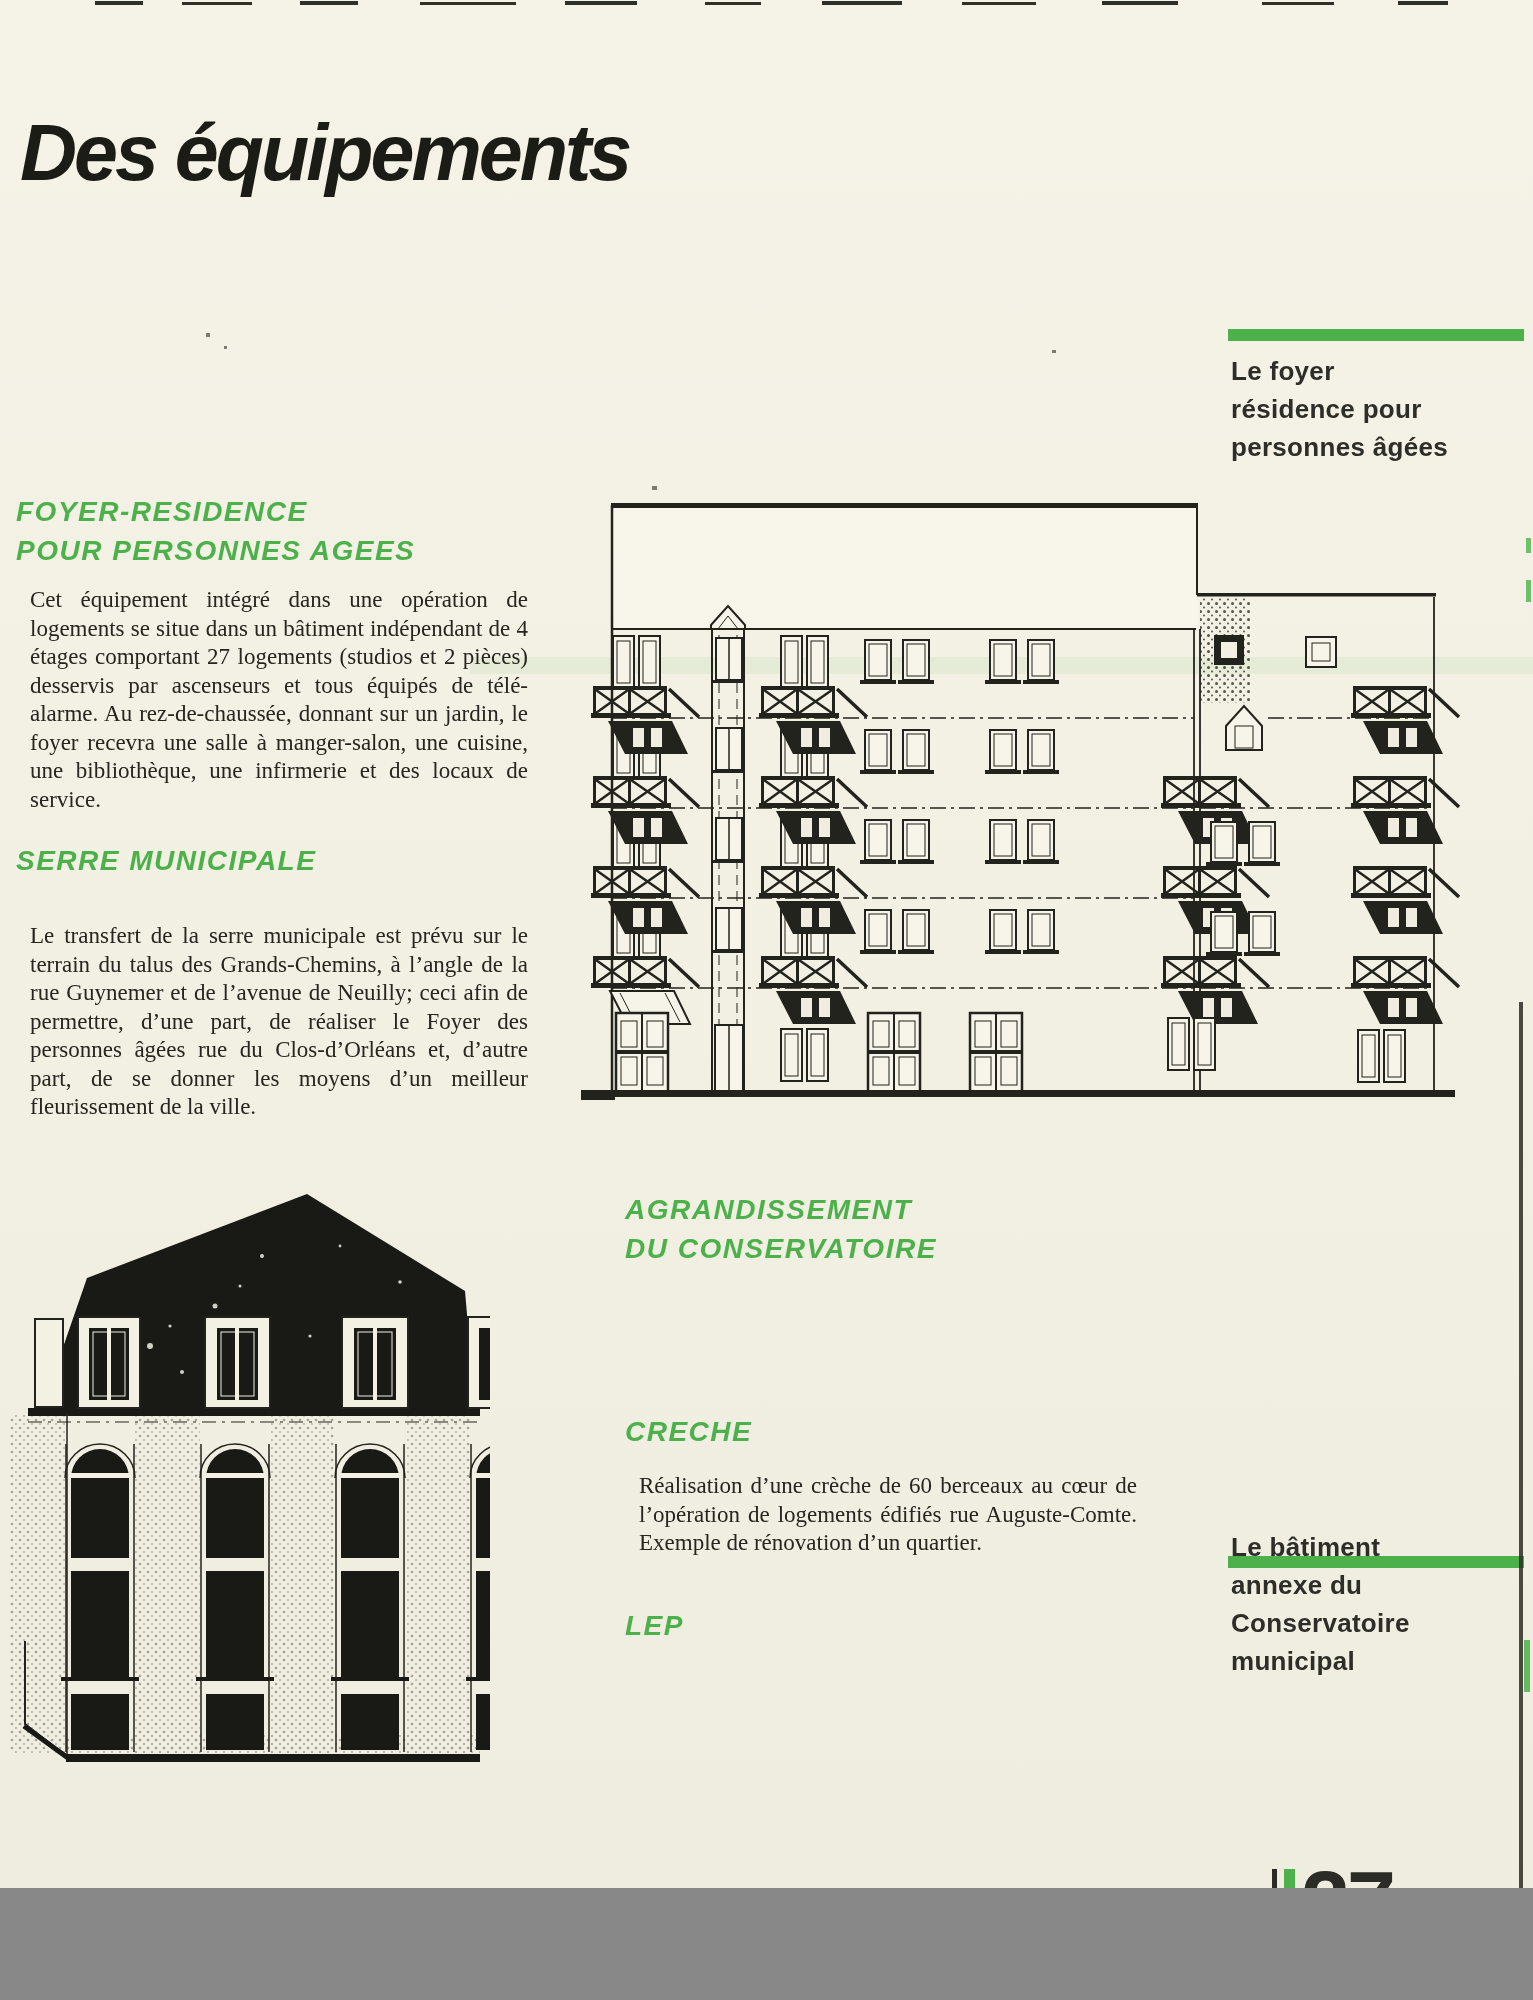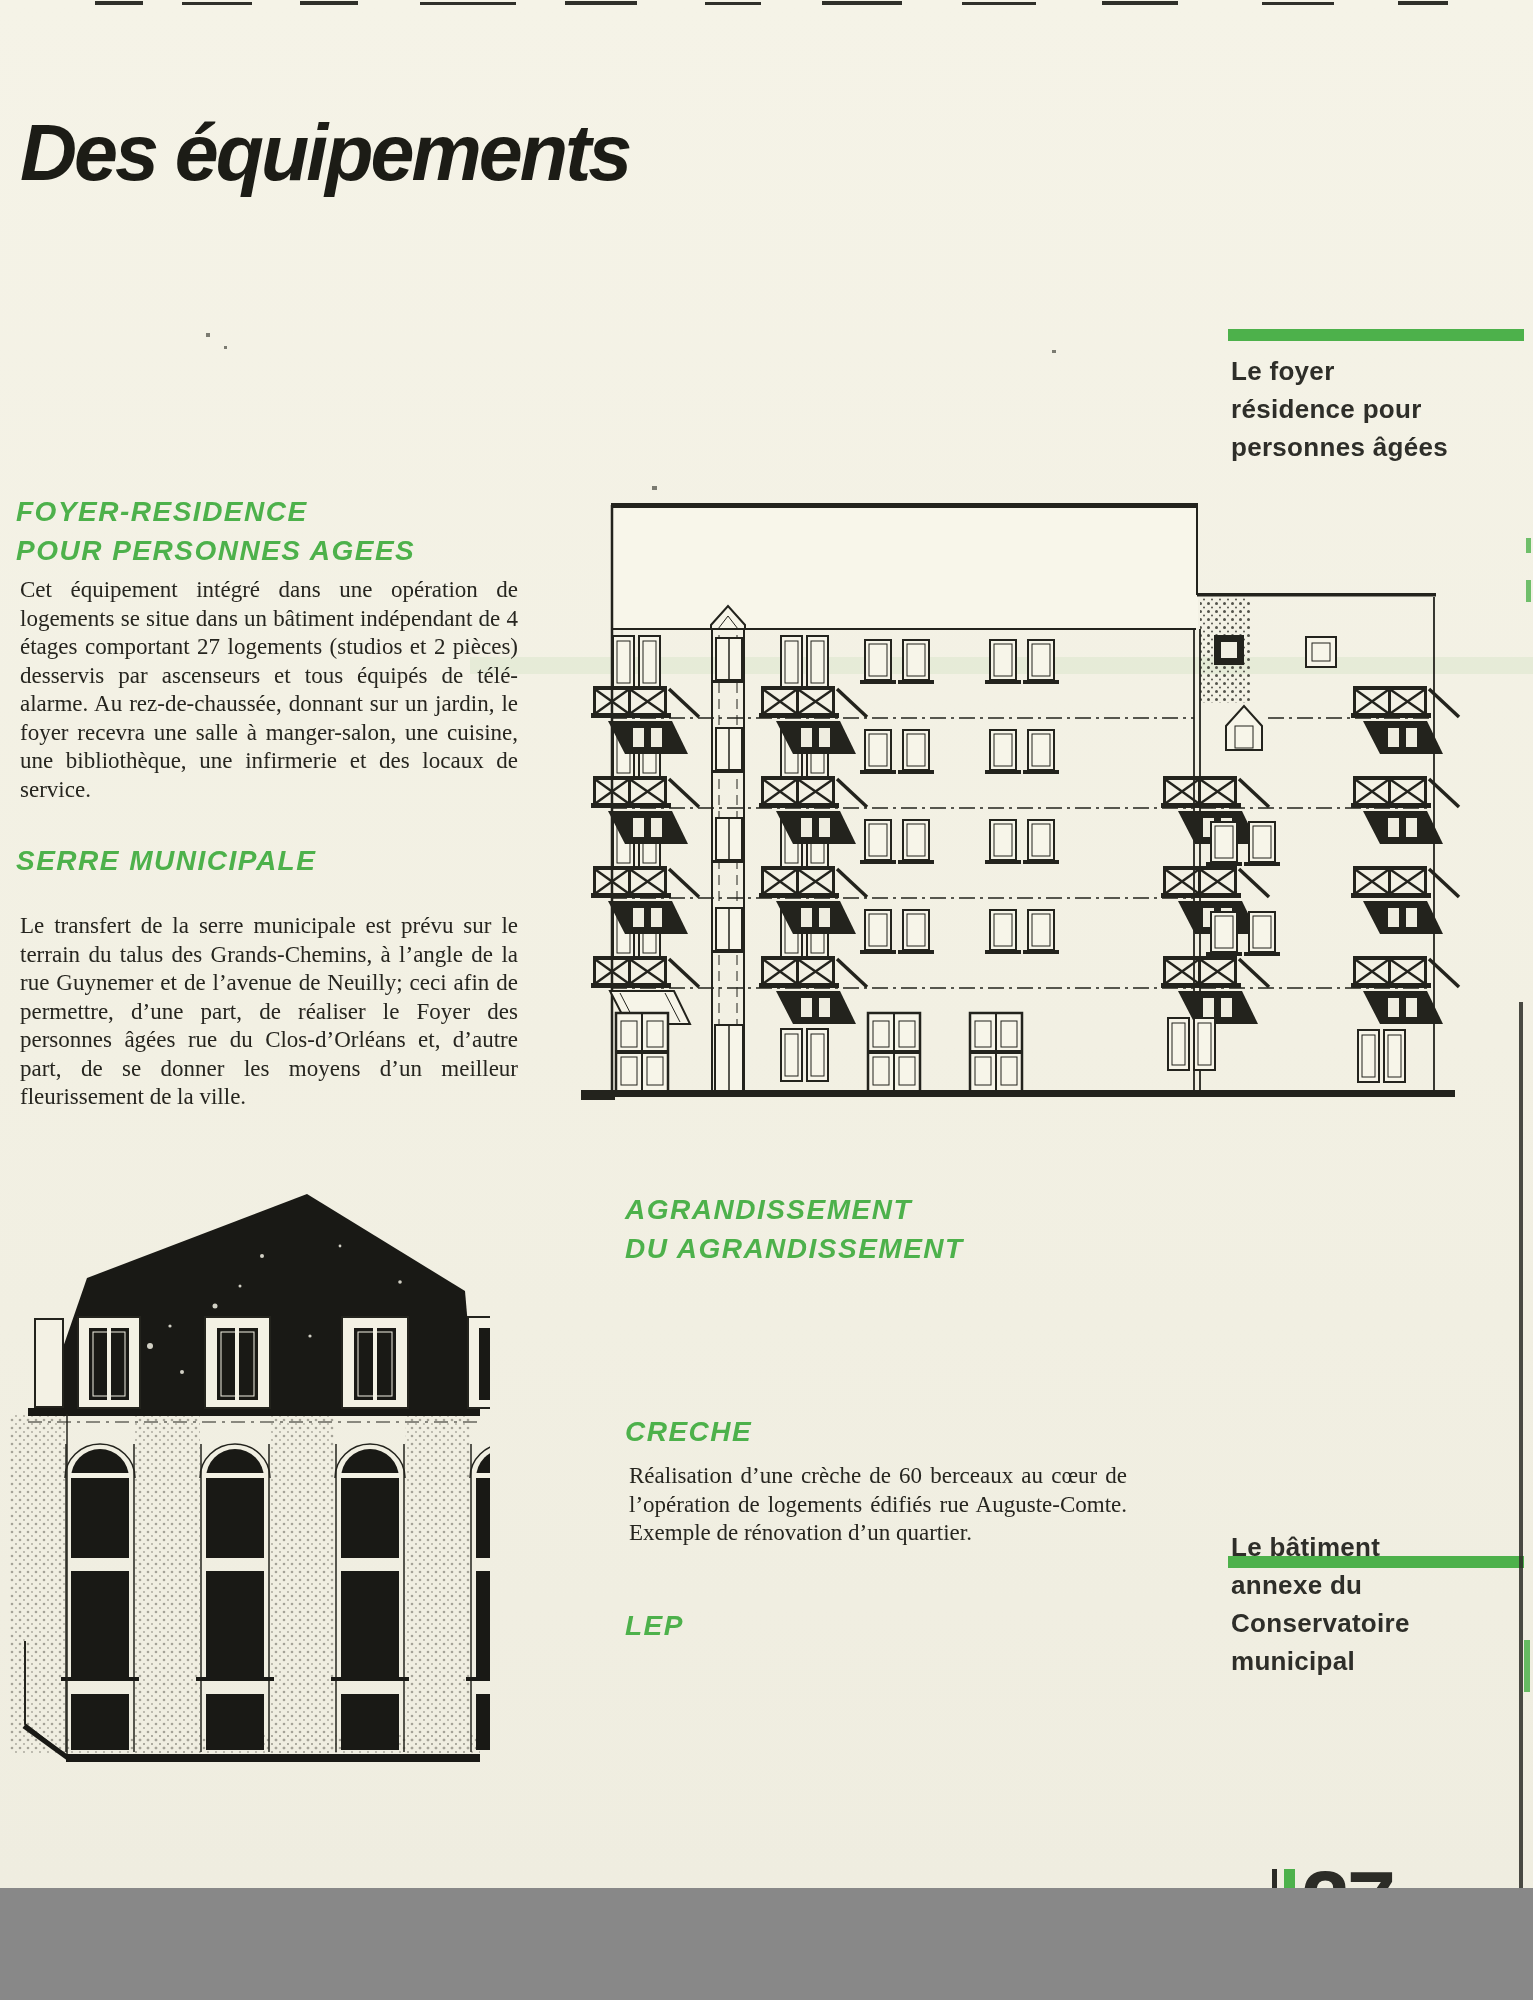--- a/index.html
+++ b/index.html
@@ -15,21 +15,21 @@
     font-family:"Liberation Sans",sans-serif;
     font-weight:bold;font-style:italic;
     font-size:79px;line-height:1.05;letter-spacing:-3px;
     color:#1c1c16;white-space:nowrap;
   }
   
   .ghead{font-weight:bold;font-style:italic;font-size:28px;line-height:39px;
          letter-spacing:1.5px;color:#4db14b;white-space:nowrap;}
   
   .bodytext{font-family:"Liberation Serif",serif;font-size:23px;line-height:28.5px;
-            text-align:justify;color:#26251f;margin:4px;}
+            text-align:justify;color:#26251f;margin:14px;}
   
   .caption{font-weight:bold;font-size:26px;line-height:38px;letter-spacing:.3px;
            color:#2e2e29;}
   .greenbar{background:#4db14b;}
   
   .pagenum{font-weight:bold;font-size:88px;line-height:62px;letter-spacing:-3px;color:#2c2c27;}
   .speck{position:absolute;background:#3a3a32;opacity:.65;}
   .edge-dash{position:absolute;background:#30302a;}
   svg{display:block;}
 </style>
@@ -74,21 +74,21 @@
   </div>
   <p class="abs bodytext" style="left:16px;top:572px;width:498px">Cet équipement intégré dans une opération de logements se situe dans un bâtiment indépendant de 4 étages comportant 27 logements (studios et 2 pièces) desservis par ascenseurs et tous équipés de télé-alarme. Au rez-de-chaussée, donnant sur un jardin, le foyer recevra une salle à manger-salon, une cuisine, une bibliothèque, une infirmerie et des locaux de service.</p>
 
   <div class="abs ghead" style="left:16px;top:841px">
     <div>SERRE MUNICIPALE</div>
   </div>
   <p class="abs bodytext" style="left:16px;top:908px;width:498px">Le transfert de la serre municipale est prévu sur le terrain du talus des Grands-Chemins, à l’angle de la rue Guynemer et de l’avenue de Neuilly; ceci afin de permettre, d’une part, de réaliser le Foyer des personnes âgées rue du Clos-d’Orléans et, d’autre part, de se donner les moyens d’un meilleur fleurissement de la ville.</p>
 
   <div class="abs ghead" style="left:625px;top:1190px">
     <div>AGRANDISSEMENT</div>
-    <div>DU AGRANDISSEMENT</div>
+    <div>DU CONSERVATOIRE</div>
   </div>
 
   <div class="abs ghead" style="left:625px;top:1412px">
     <div>CRECHE</div>
   </div>
   <p class="abs bodytext" style="left:625px;top:1458px;width:498px">Réalisation d’une crèche de 60 berceaux au cœur de l’opération de logements édifiés rue Auguste-Comte. Exemple de rénovation d’un quartier.</p>
 
   <div class="abs ghead" style="left:625px;top:1606px">
     <div>LEP</div>
   </div>

